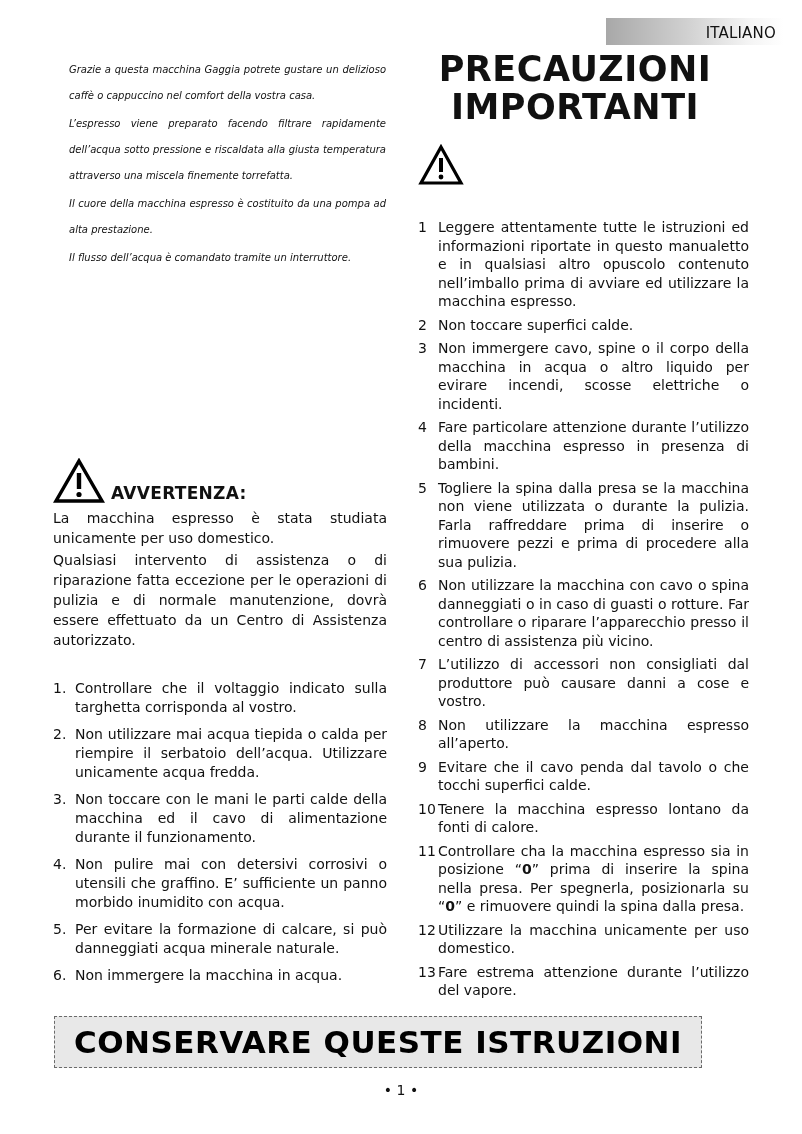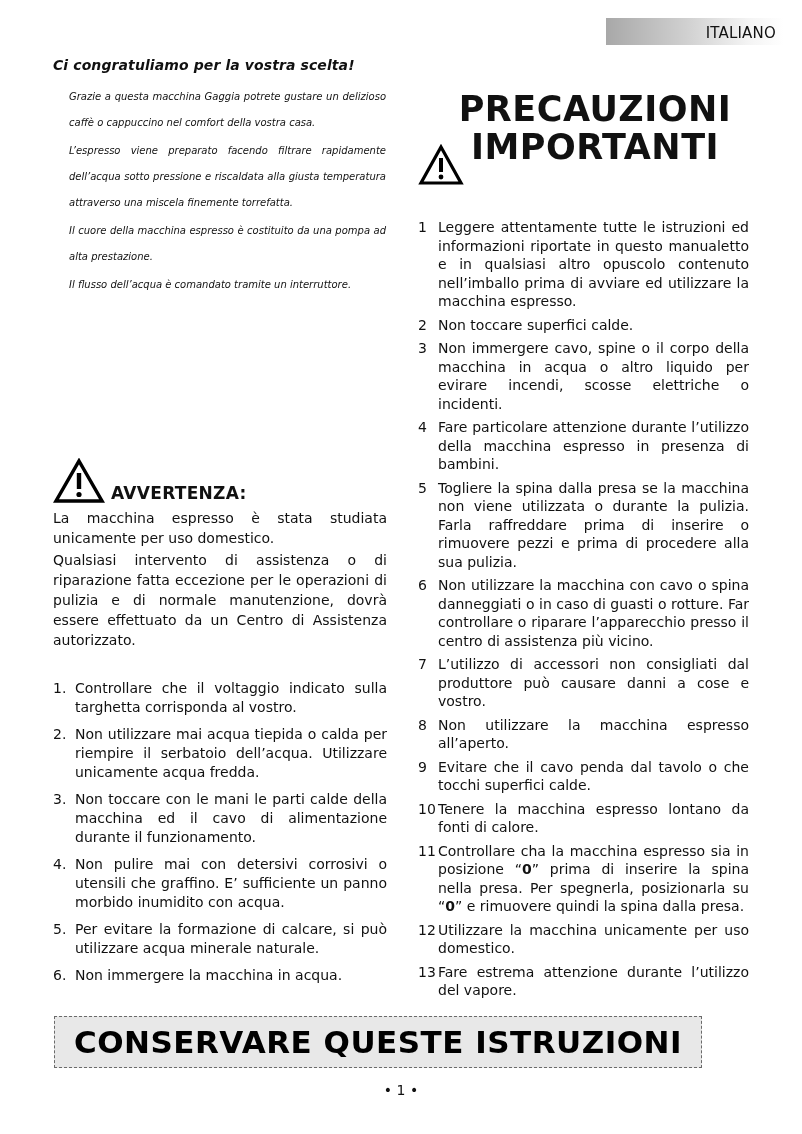--- a/index.html
+++ b/index.html
@@ -40,22 +40,22 @@
 
   .left-list { position: absolute; left: 53px; top: 679px; width: 334px; list-style: none; margin: 0; padding: 0; }
   .left-list li {
     display: flex; font-size: 14px; line-height: 19px; margin-bottom: 8px;
   }
   .left-list .num { width: 22px; flex: none; }
   .left-list .txt { flex: 1; text-align: justify; }
 
   
   .main-title {
-    position: absolute; left: 430px; top: 50px; width: 330px; text-align: center;
-    font-weight: bold; font-size: 35px; line-height: 38px; letter-spacing: 0.5px; margin-top: 40px;
+    position: absolute; left: 410px; top: 50px; width: 330px; text-align: center;
+    font-weight: bold; font-size: 35px; line-height: 38px; letter-spacing: 0.5px;
   }
   .precaution-intro { position: absolute; left: 418px; top: 134px; width: 330px; display: flex; }
   .precaution-intro svg { width: 46px; height: 42px; flex: none; margin-top: 10px; }
   .precaution-intro p {
     margin: 0 0 0 6px; font-size: 14px; line-height: 18px; text-align: justify;
   }
   .right-list { position: absolute; left: 418px; top: 218px; width: 331px; list-style: none; margin: 0; padding: 0; }
   .right-list li { display: flex; font-size: 14px; line-height: 18.5px; margin-bottom: 5px; }
   .right-list .num { width: 20px; flex: none; }
   .right-list .txt { flex: 1; text-align: justify; }
@@ -73,21 +73,20 @@
   }
 </style>
 </head>
 <body>
 
 <div class="lang-tab">
   <span>ITALIANO</span>
 </div>
 
 <div class="left intro">
-  <div class="intro-title">Ci congratuliamo per la vostra scelta!</div>
   <p>Grazie a questa macchina Gaggia potrete gustare un delizioso caffè o cappuccino nel comfort della vostra casa.</p>
   <p>L’espresso viene preparato facendo filtrare rapidamente dell’acqua sotto pressione e riscaldata alla giusta temperatura attraverso una miscela finemente torrefatta.</p>
   <p>Il cuore della macchina espresso è costituito da una pompa ad alta prestazione.</p>
   <p>Il flusso dell’acqua è comandato tramite un interruttore.</p>
 </div>
 
 <div class="warn-block">
   <div class="warn-head">
     <svg viewBox="0 0 52 46">
       <polygon points="26,3 49,43 3,43" fill="none" stroke="#000" stroke-width="3.5" stroke-linejoin="miter"></polygon>
@@ -114,21 +113,21 @@
   <li>
       <span class="num">3.</span>
       <span class="txt">Non toccare con le mani le parti calde della macchina ed il cavo di alimentazione durante il funzionamento.</span>
     </li>
   <li>
       <span class="num">4.</span>
       <span class="txt">Non pulire mai con detersivi corrosivi o utensili che graffino. E’ sufficiente un panno morbido inumidito con acqua.</span>
     </li>
   <li>
       <span class="num">5.</span>
-      <span class="txt">Per evitare la formazione di calcare, si può utilizzare acqua minerale naturale.</span>
+      <span class="txt">Per evitare la formazione di calcare, si può danneggiati acqua minerale naturale.</span>
     </li>
   <li>
       <span class="num">6.</span>
       <span class="txt">Non immergere la macchina in acqua.</span>
     </li>
 </ul>
 
 <div class="main-title">
   <div>PRECAUZIONI</div>
   <div>IMPORTANTI</div>

